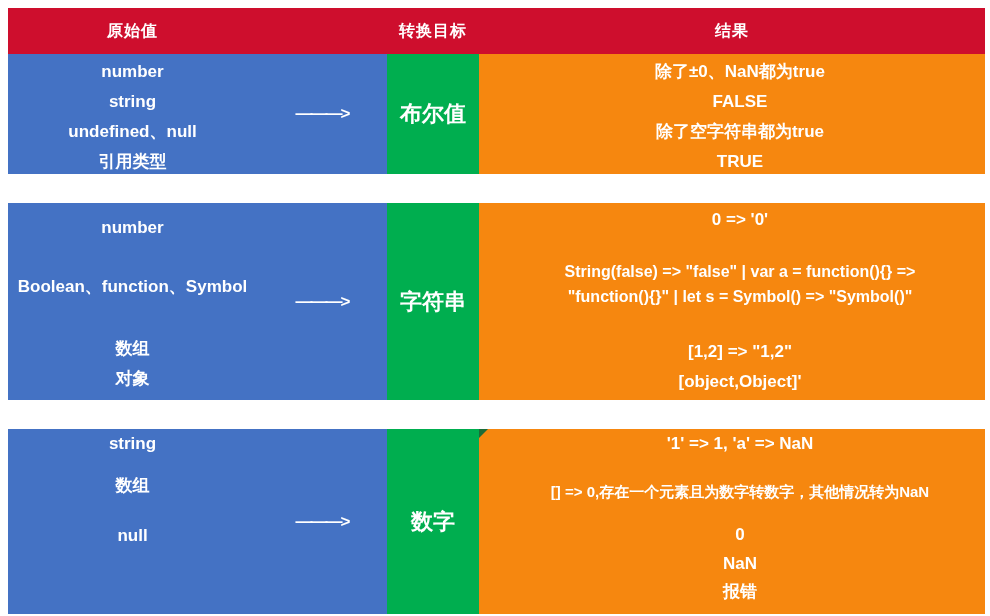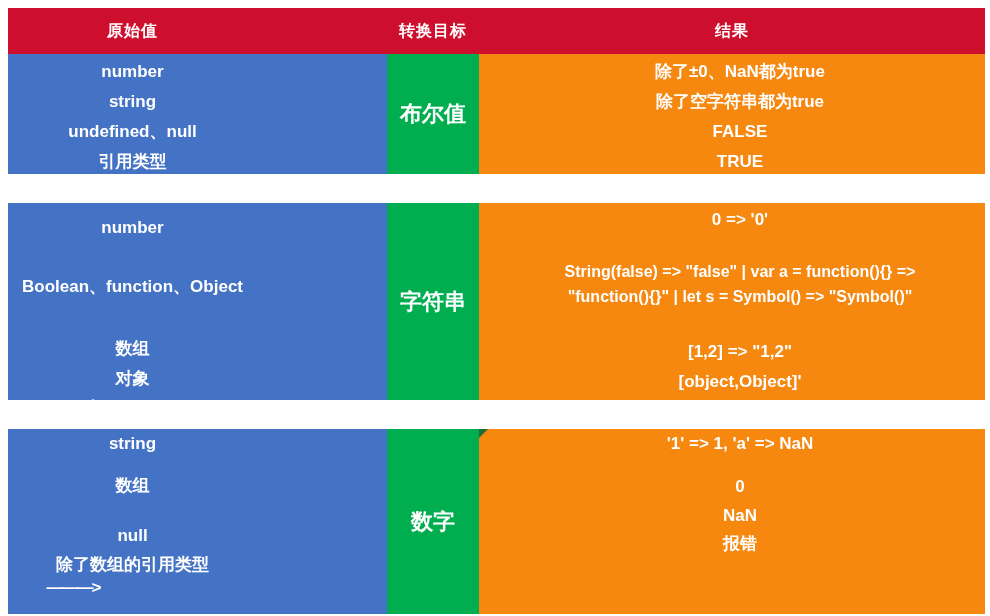--- a/index.html
+++ b/index.html
@@ -40,21 +40,20 @@
     display: flex;
     width: 100%;
   }
   .row.r1 { height: 120px; }
   .row.r2 { height: 197px; margin-top: 29px; }
   .row.r3 { height: 185px; margin-top: 29px; }
   .source-panel {
     width: 379px;
     display: flex;
     background: #4472C4;
-    flex-direction: column;
   }
   .source-stack {
     width: 249px;
     display: flex;
     flex-direction: column;
     text-align: center;
     font-size: 17px;
   }
   .arrow-zone {
     width: 130px;
@@ -125,32 +124,32 @@
         <div class="ln">引用类型</div>
       </div>
       <div class="arrow-zone">
         <span class="arrow">———&gt;</span>
       </div>
     </div>
     <div class="target-panel">布尔值</div>
     <div class="result-panel">
       <div class="result-stack pt3">
         <div class="ln">除了±0、NaN都为true</div>
+        <div class="ln">FALSE</div>
         <div class="ln">除了空字符串都为true</div>
-        <div class="ln">FALSE</div>
         <div class="ln">TRUE</div>
       </div>
     </div>
   </div>
 
   <div class="row r2">
     <div class="source-panel">
       <div class="source-stack pt10">
         <div class="ln">number</div>
-        <div class="ln" style="margin-top:29px;">Boolean、function、Object</div>
+        <div class="ln" style="margin-top:29px;">Boolean、function、Symbol</div>
         <div class="ln" style="margin-top:32px;">数组</div>
         <div class="ln">对象</div>
       </div>
       <div class="arrow-zone">
         <span class="arrow">———&gt;</span>
       </div>
     </div>
     <div class="target-panel">字符串</div>
     <div class="result-panel">
       <div class="result-stack pt2">
@@ -162,31 +161,31 @@
       </div>
     </div>
   </div>
 
   <div class="row r3">
     <div class="source-panel">
       <div class="source-stack">
         <div class="ln">string</div>
         <div class="ln" style="margin-top:12px;">数组</div>
         <div class="ln" style="margin-top:20px;">null</div>
-        <div class="ln" style="height:27px;line-height:27px;">除了数组的引用类型</div>
       </div>
       <div class="arrow-zone">
         <span class="arrow">———&gt;</span>
       </div>
     </div>
     <div class="target-panel">数字</div>
     <div class="result-panel">
       <span class="corner-tri"></span>
       <div class="result-stack">
         <div class="ln">'1' =&gt; 1, 'a' =&gt; NaN</div>
+        <div class="ln ln-xs" style="margin-top:18px;">[] =&gt; 0,存在一个元素且为数字转数字，其他情况转为NaN</div>
         <div class="ln" style="margin-top:14px;height:28px;line-height:28px;">0</div>
         <div class="ln" style="height:29px;line-height:29px;">NaN</div>
         <div class="ln" style="height:28px;line-height:28px;">报错</div>
       </div>
     </div>
   </div>
 
 </div>
 
 </body></html>

